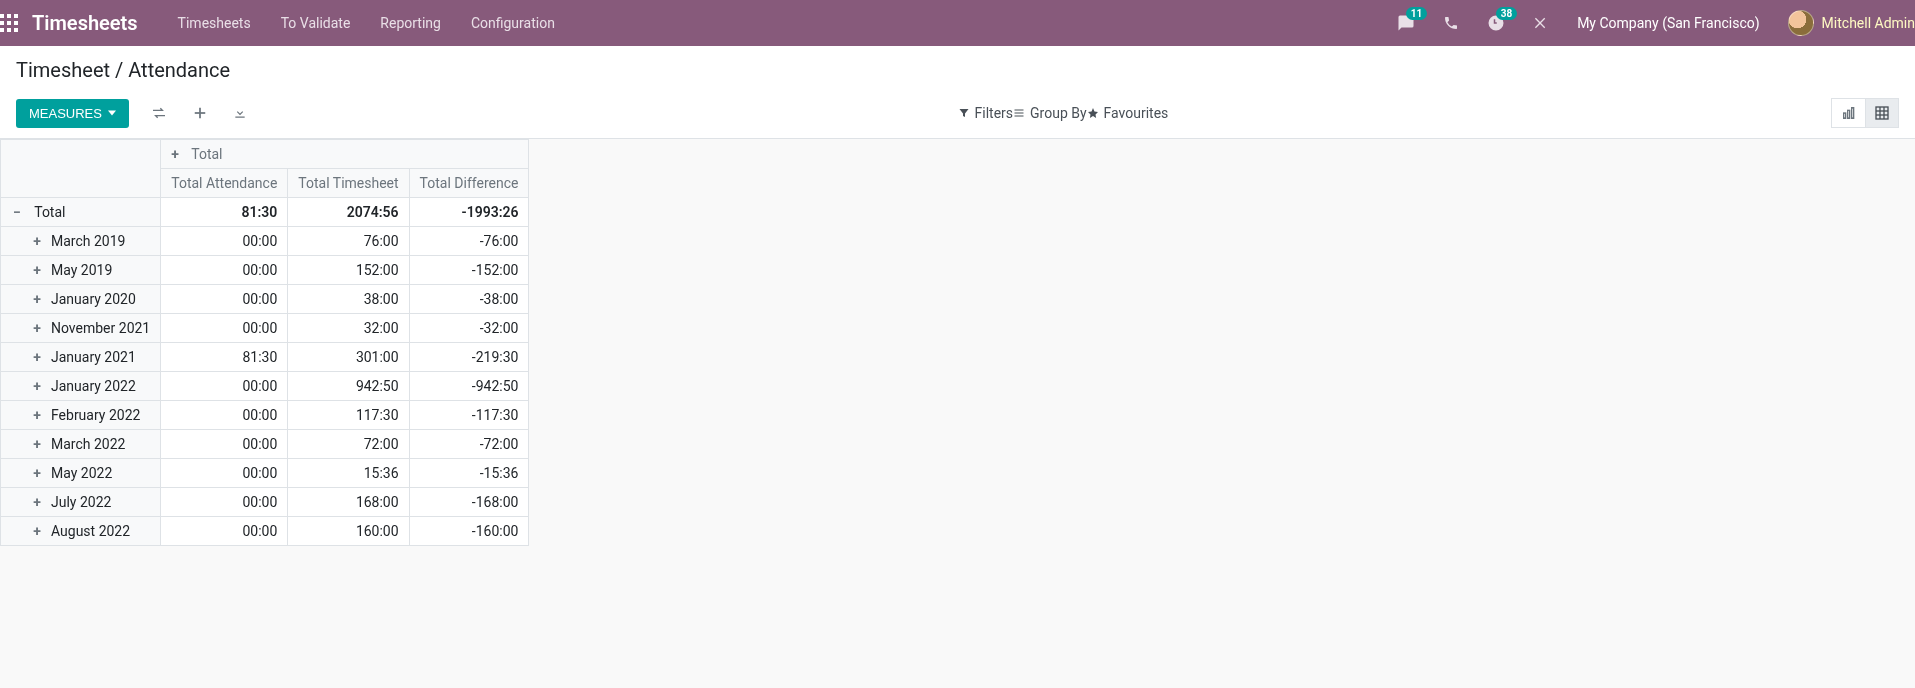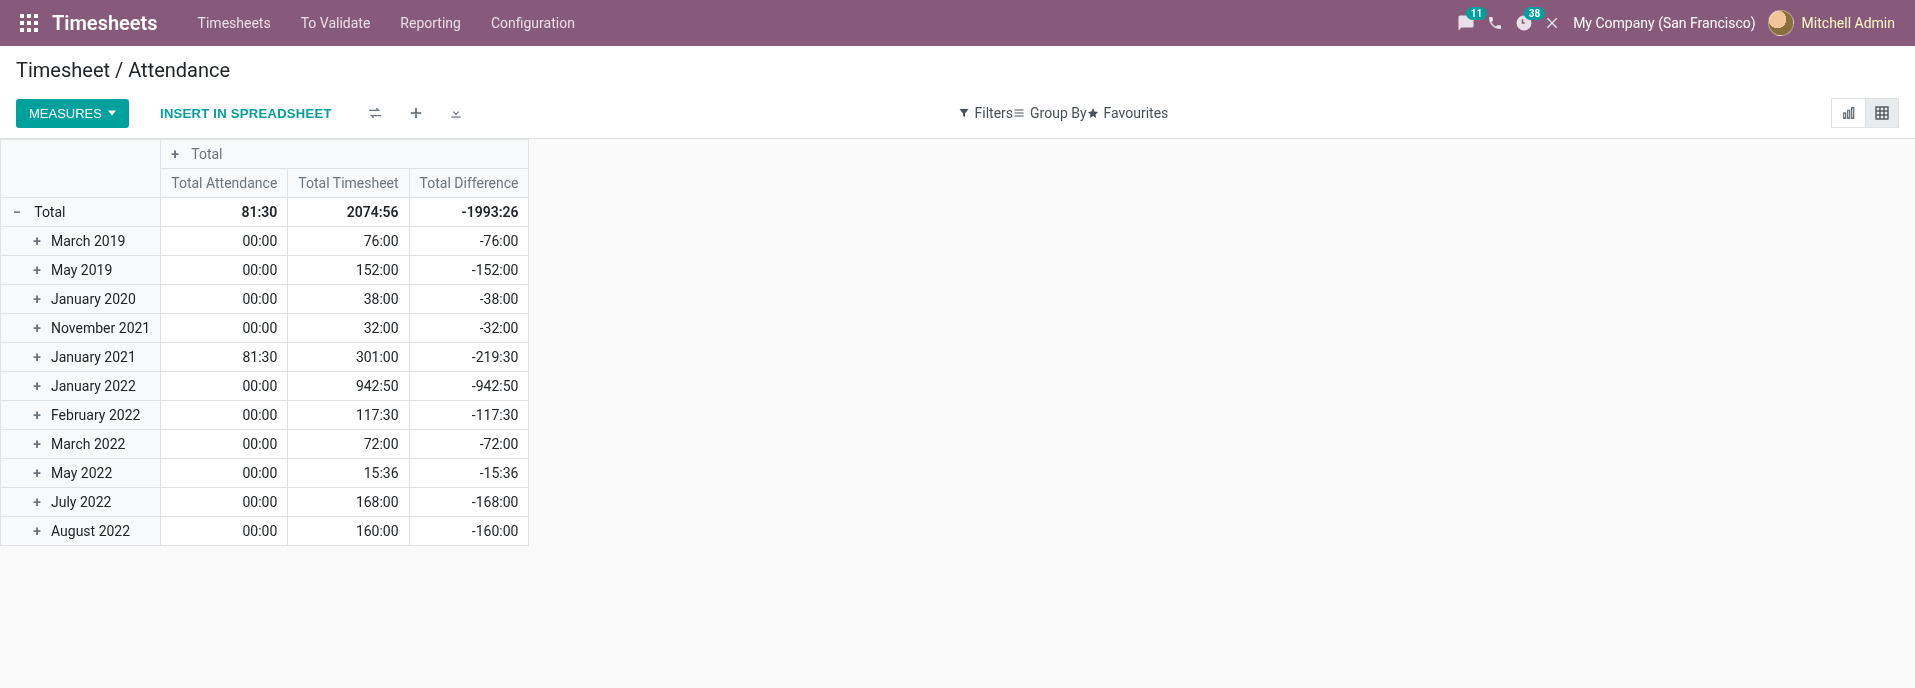--- a/index.html
+++ b/index.html
@@ -1,24 +1,24 @@
 <!DOCTYPE html>
 <html><head>
 <meta charset="utf-8">
 <style>
   * { box-sizing: border-box; margin: 0; padding: 0; }
   body { font-family: -apple-system, BlinkMacSystemFont, "Segoe UI", Roboto, "Helvetica Neue", Arial, sans-serif; font-size: 14px; color: #212529; background: #f9f9f9; }
   
-  .top-nav { background: #875a7b; color: #fff; display: flex; align-items: center; height: 46px; padding: 0 20px; }
+  .top-nav { background: #875a7b; color: #fff; display: flex; align-items: center; height: 46px; padding: 0 0; }
   .top-nav .apps-icon { display:inline-flex; margin-right: 14px; cursor:pointer; }
   .top-nav .brand { font-size: 20px; font-weight: 600; margin-right: 28px; }
   .top-nav .menu { display: flex; gap: 6px; }
   .top-nav .menu-item { color: #e9dfe7; padding: 6px 12px; cursor: pointer; font-size: 14px; }
   .top-nav .spacer { flex: 1; }
-  .top-nav .systray { display: flex; align-items: center; gap: 12px; }
+  .top-nav .systray { display: flex; align-items: center; gap: 28px; }
   .systray-item { position: relative; color: #e9dfe7; cursor:pointer; display:inline-flex; align-items:center; }
   .badge { position: absolute; top: -7px; right: -12px; background: #00a09d; color: #fff; font-size: 10px; font-weight:700; padding: 1px 5px; border-radius: 8px; }
   .company-name { color: #fff; font-size: 14px; }
   .user-name { color: #fef9c3; font-size: 14px; display:flex; align-items:center; gap:8px; }
   .avatar { width:26px; height:26px; border-radius:50%; background: radial-gradient(circle at 35% 35%, #f2c49b 0 40%, #8a6d3b 41% 100%); border:1px solid rgba(255,255,255,.4);}
   
   .control-panel { background: #fff; border-bottom: 1px solid #dee2e6; padding: 12px 16px 0 16px; }
   .cp-top { display:flex; align-items:center; }
   .breadcrumb { font-size: 20px; color: #212529; flex: 0 0 50%; }
   .search-wrap { flex:1; position:relative; }
@@ -121,21 +121,20 @@
   <div class="cp-bottom">
     <div class="cp-left">
       <button class="btn btn-primary">
         <span>MEASURES</span>
         <span class="caret-down">
           <svg width="8" height="8" viewBox="0 0 10 6" fill="#fff">
               <path d="M0 0h10L5 6z"></path>
             </svg>
         </span>
       </button>
-      <button class="btn btn-link">INSERT IN SPREADSHEET</button>
       <span class="toolbar-icon">
         <svg width="16" height="16" viewBox="0 0 24 24" fill="none" stroke="#6c757d" stroke-width="2">
             <path d="M3 8h14l-3-3M21 16H7l3 3"></path>
           </svg>
       </span>
       <span class="toolbar-icon">
         <svg width="14" height="14" viewBox="0 0 24 24" fill="none" stroke="#6c757d" stroke-width="3">
             <line x1="12" y1="3" x2="12" y2="21"></line>
             <line x1="3" y1="12" x2="21" y2="12"></line>
           </svg>

